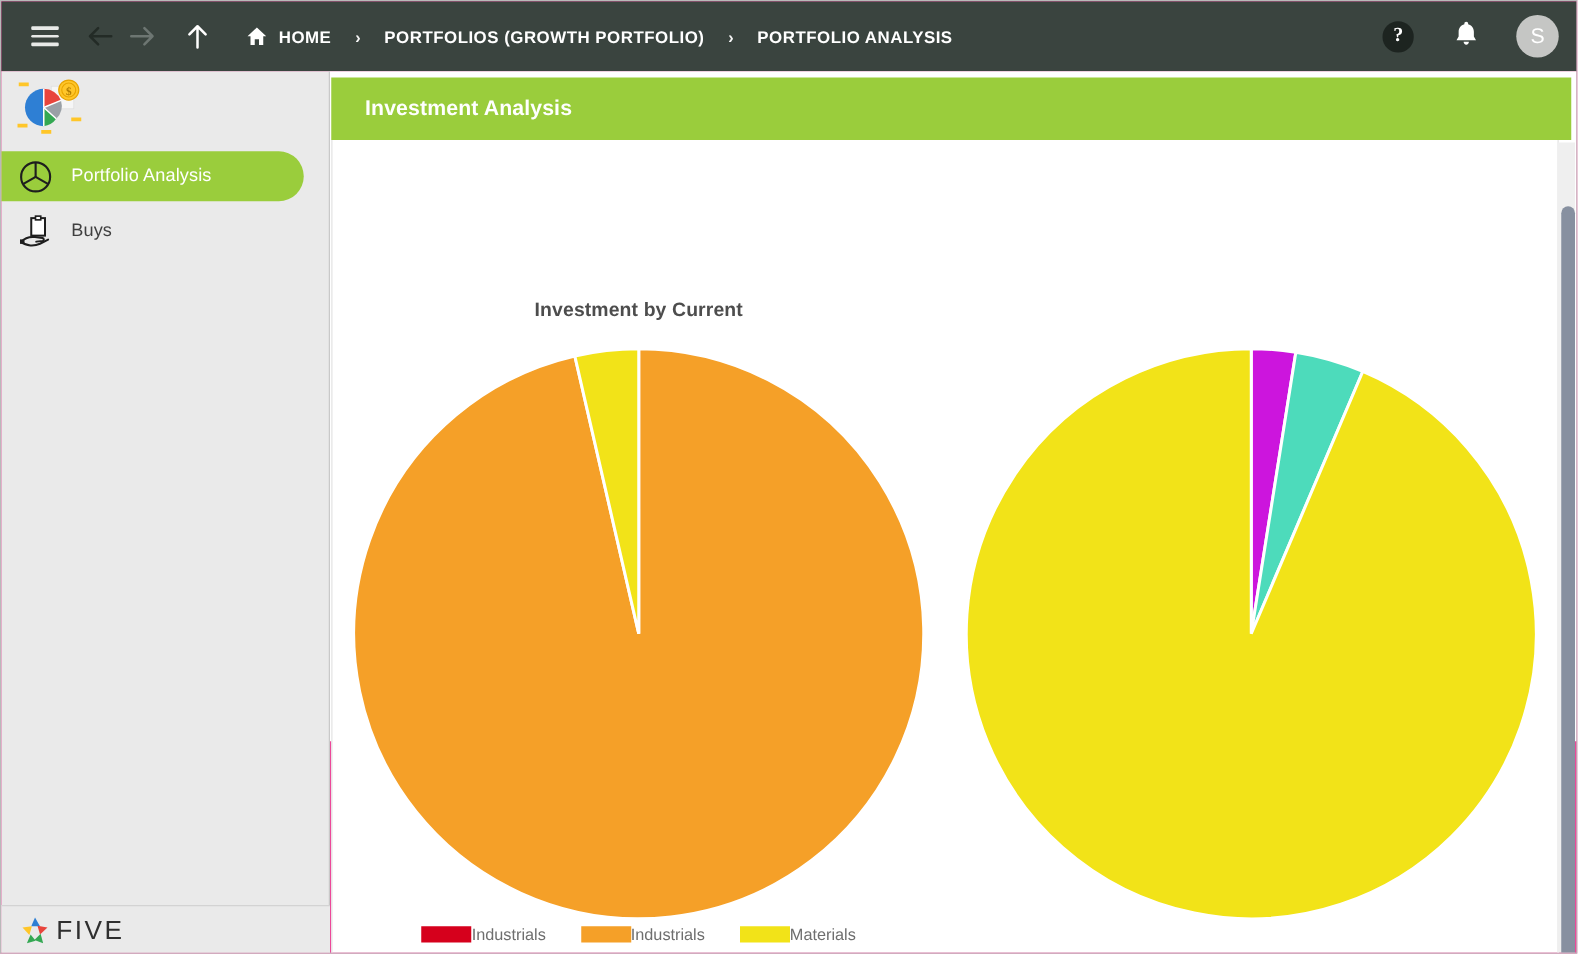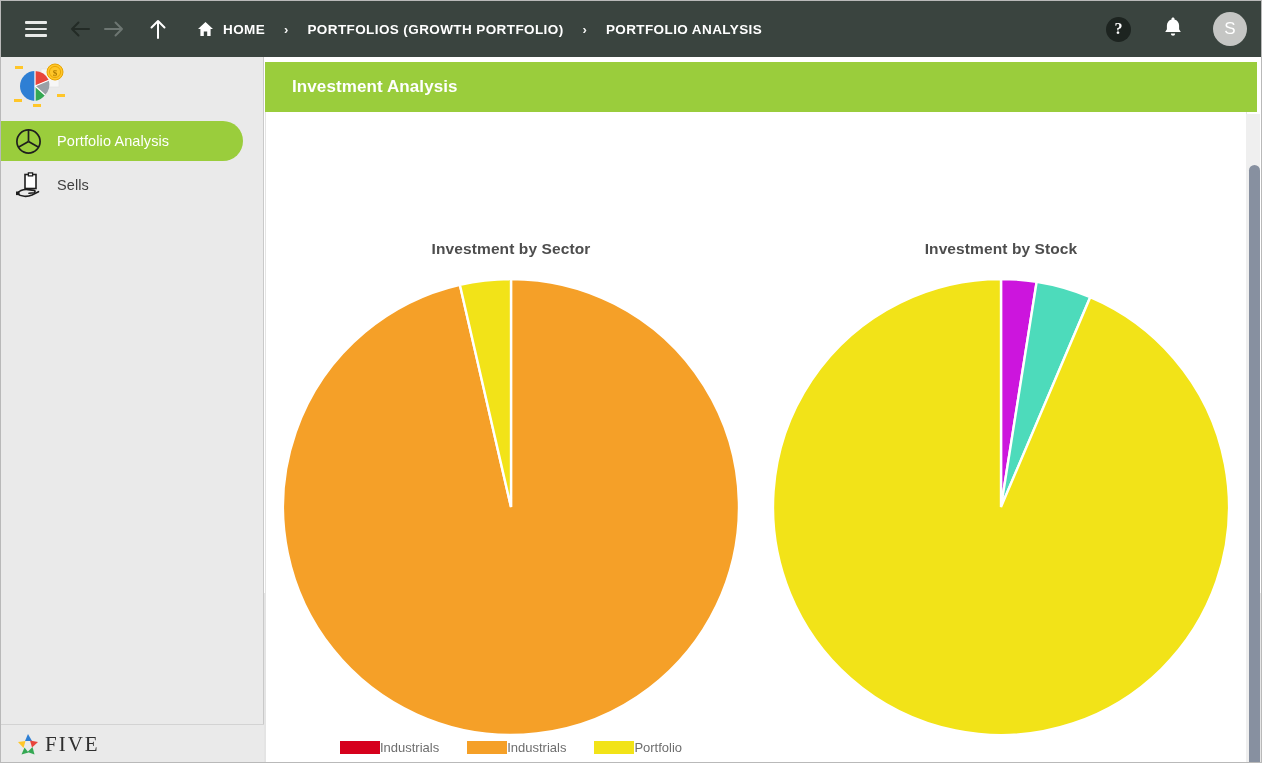--- a/index.html
+++ b/index.html
@@ -6,21 +6,21 @@
   html, body {
     width: 1262px; height: 763px;
     font-family: "Liberation Sans", sans-serif;
     background: #ffffff;
     overflow: hidden;
   }
   .app {
     position: relative;
     width: 1262px; height: 763px;
     border: 1px solid #b9b9b9;
-    background: #e5e5e5;
+    background: #ec4899;
     overflow: hidden;
   }
 
   
   .topbar {
     position: absolute; left: 0; top: 0;
     width: 1262px; height: 56px;
     background: #3a443f;
     display: flex; align-items: center;
     padding: 0 16px 0 18px;
@@ -112,21 +112,21 @@
     position: absolute; left: 0; bottom: 0;
     width: 263px; height: 40px;
     display: flex; align-items: center;
     padding-left: 14px;
     border-top: 1px solid #d3d3d3;
     background: #eaeaea;
   }
   .five-word {
     font-size: 21px; letter-spacing: 2px;
     color: #2f2f2f; font-weight: 300; margin-left: 4px;
-    font-family: Liberation Serif, serif;
+    font-family: Liberation Sans, sans-serif;
   }
 
   
   .main {
     position: absolute; left: 263px; top: 56px;
     width: 999px; height: 536px;
     background: #ffffff;
   }
   .page-header {
     position: absolute; left: 1px; top: 5px;
@@ -317,21 +317,21 @@
       <div class="nav-item">
         <div class="nav-ico">
           <svg width="28" height="27" viewBox="0 0 28 27">
             <rect x="11" y="2.5" width="11" height="14" fill="#ffffff" stroke="#1e1e1e" stroke-width="1.6"></rect>
             <rect x="14.4" y="0.9" width="4.2" height="3" fill="#ffffff" stroke="#1e1e1e" stroke-width="1.3"></rect>
             <path d="M3 21.5 C6 18 10 17.2 14 17.6 L20 18.4 C21.4 18.6 21.4 20.6 20 20.8 L15 21.3" stroke="#1e1e1e" stroke-width="1.6" fill="none" stroke-linecap="round"></path>
             <path d="M3 21.5 C7 25 13.5 25 18 23 L24.5 19.7" stroke="#1e1e1e" stroke-width="1.6" fill="none" stroke-linecap="round"></path>
             <rect x="2" y="19.5" width="3.6" height="3.6" fill="#1e1e1e"></rect>
           </svg>
         </div>
-        <span class="nav-label">Sells</span>
+        <span class="nav-label">Buys</span>
       </div>
 
 
     </div>
 
     <div class="side-footer">
       <svg width="26" height="26" viewBox="0 0 26 26">
         <path d="M13 2 L17 9 L10 9 Z" fill="#2e7fd4"></path>
         <path d="M23 10 L17 15.5 L15 8.5 Z" fill="#e8453c"></path>
         <path d="M19.5 22.5 L12.5 20 L17.5 15 Z" fill="#34a853"></path>
@@ -346,45 +346,44 @@
   <div class="main">
 
     <div class="page-header">
       <h1>Investment Analysis</h1>
     </div>
 
     <div class="content">
       <div class="charts-row">
 
         <div class="chart-cell">
-          <div class="chart-title">Investment by Sector</div>
+          <div class="chart-title">Investment by Current</div>
           <div class="pie-wrap">
             <svg id="pie0" width="462" height="462" viewBox="0 0 462 462">
                 <path d="M 231 231 L 231 3 A 228 228 0 1 1 179.86626650354123 8.807873004660394 Z" fill="#f5a028" stroke="#ffffff" stroke-width="2.4"></path>
                 <path d="M 231 231 L 179.86626650354123 8.807873004660394 A 228 228 0 0 1 231.00000000000017 3 Z" fill="#f2e318" stroke="#ffffff" stroke-width="2.4"></path>
               </svg>
           </div>
           <div class="legend" id="legend0">
               <div class="legend-item">
                 <span class="swatch" style="background: rgb(214, 0, 28);"></span>
                 <span class="legend-label">Industrials</span>
               </div>
               <div class="legend-item">
                 <span class="swatch" style="background: rgb(245, 160, 40);"></span>
                 <span class="legend-label">Industrials</span>
               </div>
               <div class="legend-item">
                 <span class="swatch" style="background: rgb(242, 227, 24);"></span>
-                <span class="legend-label">Portfolio</span>
+                <span class="legend-label">Materials</span>
               </div>
             </div>
         </div>
 
         <div class="chart-cell">
-          <div class="chart-title">Investment by Stock</div>
           <div class="pie-wrap">
             <svg id="pie1" width="462" height="462" viewBox="0 0 462 462">
                 <path d="M 231 231 L 231 3 A 228 228 0 0 1 266.66705802917267 5.807058344308587 Z" fill="#cc15dd" stroke="#ffffff" stroke-width="2.4"></path>
                 <path d="M 231 231 L 266.66705802917267 5.807058344308587 A 228 228 0 0 1 320.23319603888217 21.18713880058158 Z" fill="#4ddbbb" stroke="#ffffff" stroke-width="2.4"></path>
                 <path d="M 231 231 L 320.23319603888217 21.18713880058158 A 228 228 0 1 1 230.99999999999974 3 Z" fill="#f2e318" stroke="#ffffff" stroke-width="2.4"></path>
               </svg>
           </div>
         </div>
 
       </div>

